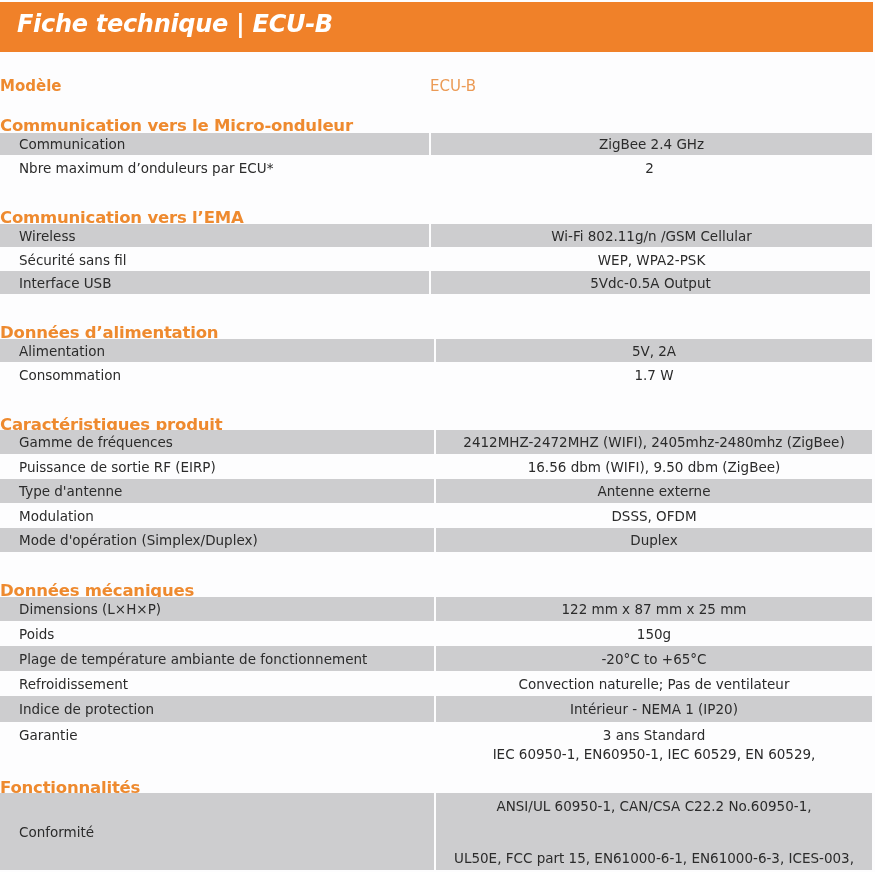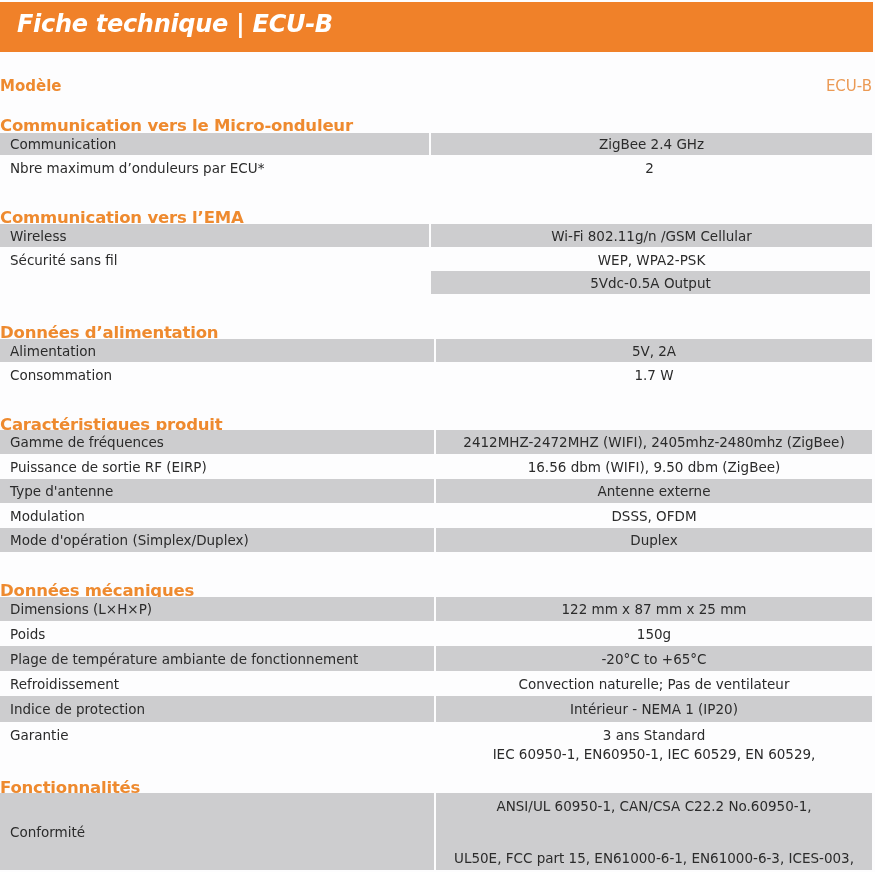--- a/index.html
+++ b/index.html
@@ -4,29 +4,29 @@
 <style>
   html, body { margin:0; padding:0; background:#fdfdfe; }
   body { width:875px; height:872px; position:relative; overflow:hidden;
          font-family:"DejaVu Sans", sans-serif; color:#2b2b2b; }
   .header { position:absolute; left:0; top:2px; width:873px; height:50px;
             background:#f08129;font-style:italic; }
   .header-title { position:absolute; left:17px; top:8px; font-size:24px;
                   font-weight:bold; color:#ffffff; letter-spacing:-0.3px; }
   .model-row { position:absolute; left:0; top:74px; width:875px; height:24px; }
   .model-label { position:absolute; left:0; top:3px; font-size:15px; font-weight:bold; color:#ee8a2f; }
-  .model-value { position:absolute; left:430px; width:442px; top:3px; text-align:right;
+  .model-value { position:absolute; left:430px; width:442px; top:3px; text-align:left;
                  font-size:15px; color:#eb9a55; }
   .section-title { position:absolute; left:0; font-size:16.5px; font-weight:bold;
                    color:#ee8a2f; letter-spacing:-0.2px; white-space:nowrap;margin-top:8px; }
   .row { position:absolute; left:0; width:872px; }
   .row.shaded .cell { background:#cdcdcf; }
   .cell { position:absolute; top:0; height:100%; display:flex; align-items:center;
           font-size:13.5px; color:#2b2b2b; white-space:nowrap; }
-  .cell.label { left:0; padding-left:10px; box-sizing:border-box; }
+  .cell.label { left:0; padding-left:19px; box-sizing:border-box; }
   .cell.value { justify-content:center; }
   .cell.value.multi { white-space:normal; line-height:16px; font-size:13.5px;gap:36px; }
 </style>
 </head>
 <body>
 
 <div class="header">
   <div class="header-title">Fiche technique | ECU-B</div>
 </div>
 
@@ -48,20 +48,21 @@
 <div class="section-title" style="top:200px">Communication vers l’EMA</div>
 <div class="row shaded" style="top:224px;height:23px">
   <div class="cell label" style="width:429px">Wireless</div>
   <div class="cell value" style="left:431px;width:441px">Wi-Fi 802.11g/n /GSM Cellular</div>
 </div>
 <div class="row" style="top:248px;height:23px">
   <div class="cell label" style="width:429px">Sécurité sans fil</div>
   <div class="cell value" style="left:431px;width:441px">WEP, WPA2-PSK</div>
 </div>
 <div class="row shaded" style="top:271px;height:23px">
+  <div class="cell label" style="width:429px">Interface USB</div>
   <div class="cell value" style="left:431px;width:439px">5Vdc-0.5A Output</div>
 </div>
 
 <div class="section-title" style="top:315px">Données d’alimentation</div>
 <div class="row shaded" style="top:339px;height:23px">
   <div class="cell label" style="width:434px">Alimentation</div>
   <div class="cell value" style="left:436px;width:436px">5V, 2A</div>
 </div>
 <div class="row" style="top:363px;height:24px">
   <div class="cell label" style="width:434px">Consommation</div>

